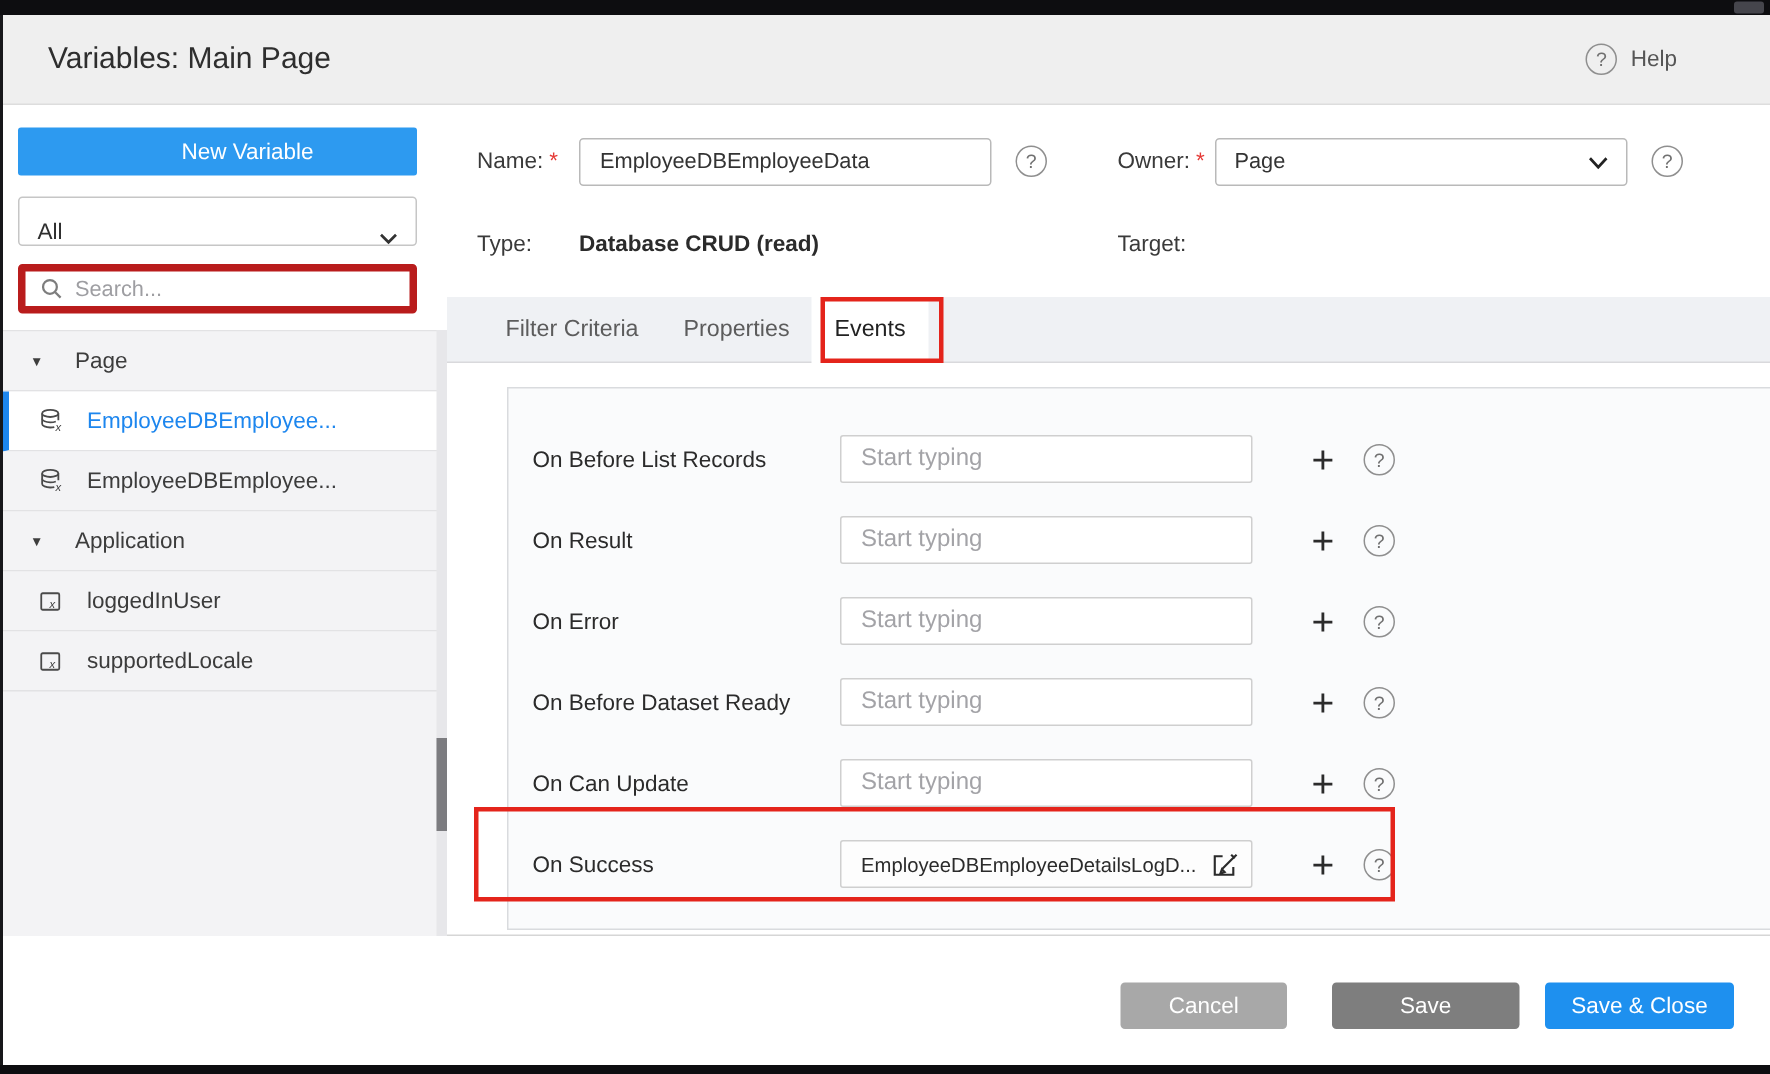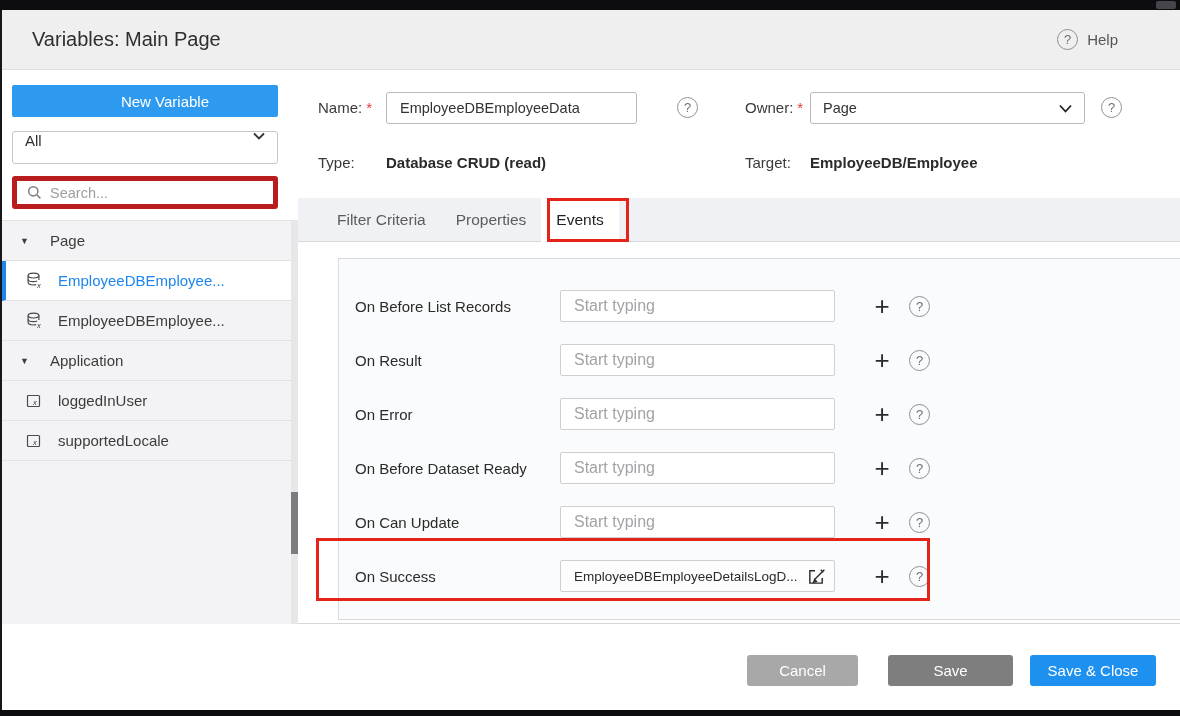--- a/index.html
+++ b/index.html
@@ -17,21 +17,21 @@
   
   .header { position:absolute; left:2px; top:10px; width:1178px; height:60px; background:#efefef; border-bottom:1px solid #dddddd; display:flex; align-items:center; }
   .header-title { margin-left:30px; font-size:20px; font-weight:500; color:#2e2e2e; }
   .header-help { position:absolute; right:62px; display:flex; align-items:center; gap:9px; cursor:pointer; }
   .help-circle { display:inline-flex; align-items:center; justify-content:center; width:21px; height:21px; border:1.5px solid #8f8f8f; border-radius:50%; color:#707070; font-size:13px; font-weight:400; flex:0 0 auto; background:transparent; }
   .header-help-text { font-size:15px; color:#555; }
 
   
   .sidebar { position:absolute; left:2px; top:70px; width:296px; height:554px; background:#fff; border-bottom:1px solid #d6d6d6; }
   .btn-new-variable { position:absolute; left:10px; top:15px; width:266px; height:32px; background:#2d9af0; color:#fff; border:none; border-radius:2px; font-size:15px; font-family:inherit; cursor:pointer;padding-left:40px; }
-  .select-box { position:absolute; left:10px; top:61px; width:266px; height:33px; background:#fff; border:1px solid #c6c6c6; border-radius:3px; display:flex; align-items:flex-start; padding:0 12px; font-size:15px; color:#2f2f2f; cursor:pointer;gap:31px; }
+  .select-box { position:absolute; left:10px; top:61px; width:266px; height:33px; background:#fff; border:1px solid #c6c6c6; border-radius:3px; display:flex; align-items:flex-end; padding:0 12px; font-size:15px; color:#2f2f2f; cursor:pointer;gap:31px; }
   .select-box .chev { margin-left:auto; display:flex; }
   .search-box { position:absolute; left:10px; top:106px; width:266px; height:33px; background:#fff; border:5px solid #b91c1c; border-radius:3px; display:flex; align-items:center; padding:0 10px; }
   .search-box input { border:none; outline:none; flex:1; font-size:14.5px; font-family:inherit; color:#333; margin-left:8px; background:transparent; }
   .search-box input::placeholder { color:#9e9ea2; }
 
   .var-list { position:absolute; left:0; top:150px; width:296px; height:404px; background:#f3f3f5; border-top:1px solid #e2e2e4; }
   .var-row { height:40px; display:flex; align-items:center; border-bottom:1px solid #e2e2e4; padding-left:18px; background:#f3f3f5; cursor:pointer; }
   .var-row .tri { font-size:9px; color:#3d3d3d; width:14px; }
   .var-row .row-icon { width:30px; display:flex; align-items:center; }
   .var-row .lbl { font-size:15px; color:#3c3c3c; margin-left:2px; white-space:nowrap; overflow:hidden; }
@@ -42,21 +42,21 @@
 
   .sb-scroll-track { position:absolute; right:0; top:150px; width:7px; height:404px; background:#e7e7ea; }
   .sb-scroll-thumb { position:absolute; right:0; top:272px; width:7px; height:62px; background:#7c7c80; }
 
   
   .main { position:absolute; left:298px; top:70px; width:882px; height:554px; background:#fff; border-bottom:1px solid #d6d6d6; }
 
   .form-row1 { position:absolute; left:0; top:22px; width:882px; height:32px; }
   .f-label { position:absolute; font-size:15px; color:#3a3a3a; line-height:32px; }
   .req { color:#e53935; margin-left:4px; }
-  .name-input { position:absolute; left:88px; top:0; width:251px; height:32px; border:1px solid #b9b9b9; border-radius:3px; font-size:14.5px; font-family:inherit; color:#333; padding:0 13px; outline:none; }
+  .name-input { position:absolute; left:88px; top:0; width:275px; height:32px; border:1px solid #b9b9b9; border-radius:3px; font-size:14.5px; font-family:inherit; color:#333; padding:0 13px; outline:none; }
   .owner-select { position:absolute; left:512px; top:0; width:275px; height:32px; border:1px solid #b9b9b9; border-radius:3px; background:#fff; display:flex; align-items:center; padding:0 12px; font-size:14.5px; color:#333; cursor:pointer; }
   .owner-select .chev { margin-left:auto; display:flex; }
   .hc-name { position:absolute; left:379px; top:5px; }
   .hc-owner { position:absolute; left:803px; top:5px; }
 
   .form-row2 { position:absolute; left:0; top:82px; width:882px; height:22px; }
   .f-static { position:absolute; font-size:15px; color:#3a3a3a; line-height:22px; }
   .f-bold { font-weight:700; color:#2b2b2b;text-align:right; }
 
   .tabbar { position:absolute; left:0; top:128px; width:882px; height:44px; background:#eff1f4; border-bottom:1px solid #d9d9dc; display:flex; padding-left:24px; }
@@ -201,21 +201,20 @@
             </svg>
         </span>
       </div>
       <span class="help-circle hc-owner">?</span>
     </div>
 
     <div class="form-row2">
       <span class="f-static" style="left:20px;">Type:</span>
       <span class="f-static f-bold" style="left:88px;">Database CRUD (read)</span>
       <span class="f-static" style="left:447px;">Target:</span>
-      <span class="f-static f-bold" style="left:512px;">EmployeeDB/Employee</span>
     </div>
 
     <div class="tabbar">
       <div class="tab">Filter Criteria</div>
       <div class="tab">Properties</div>
       <div class="tab active">Events</div>
     </div>
 
     <div class="events-panel">
       <div class="ev-row">

